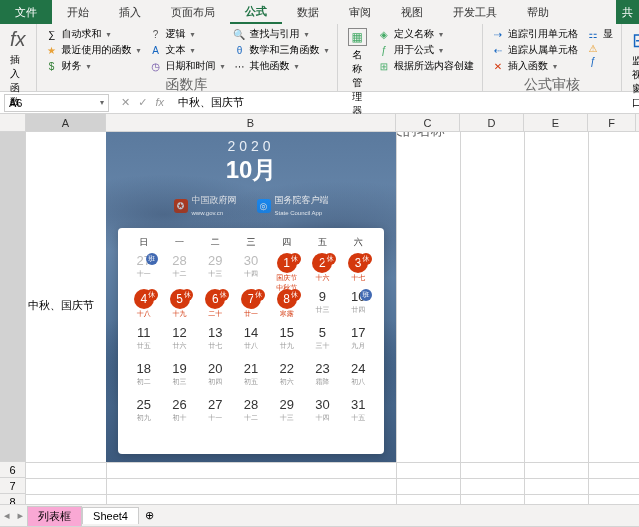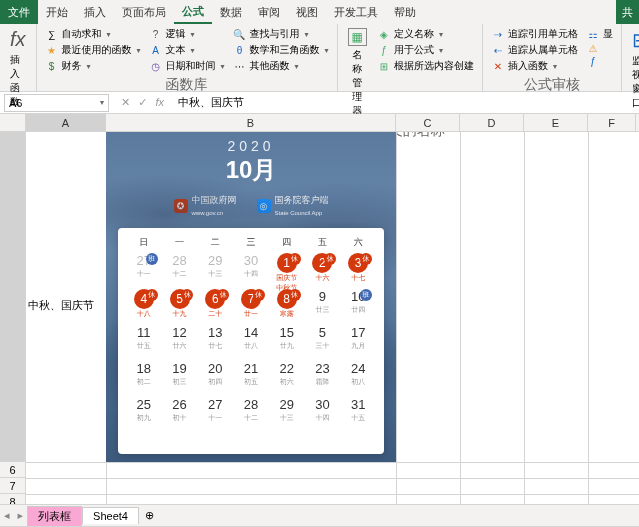--- a/index.html
+++ b/index.html
@@ -1,19 +1,19 @@
 <!DOCTYPE html>
 <html><head>
 <meta charset="utf-8">
 <style>
 * { margin: 0; padding: 0; box-sizing: border-box; font-family: "Microsoft YaHei", sans-serif; }
 body { width: 639px; height: 527px; overflow: hidden; background: #fff; font-size: 11px; }
 
 .menubar { display: flex; background: #f3f2f1; height: 24px; align-items: center; }
-.menu-item { padding: 0 8px; height: 24px; display: flex; align-items: center; cursor: pointer; color: #333; }
+.menu-item { padding: 0 15px; height: 24px; display: flex; align-items: center; cursor: pointer; color: #333; }
 .menu-item.file { background: #217346; color: #fff; }
 .menu-item.active { color: #217346; font-weight: bold; border-bottom: 2px solid #217346; }
 .menu-share { margin-left: auto; background: #217346; color: #fff; padding: 0 6px; }
 
 .ribbon { display: flex; background: #f3f2f1; height: 68px; border-bottom: 1px solid #d4d4d4; }
 .ribbon-group { border-right: 1px solid #d4d4d4; padding: 2px 4px; display: flex; flex-direction: column; }
 .ribbon-group-label { text-align: center; font-size: 14px; color: #666; margin-top: auto; padding-top: 2px; }
 .ribbon-big { display: flex; flex-direction: column; align-items: center; padding: 2px 6px; cursor: pointer; font-size: 10px; }
 .ribbon-big .icon { font-size: 20px; margin-bottom: 2px; }
 .ribbon-small { display: flex; align-items: center; padding: 1px 4px; cursor: pointer; font-size: 10px; gap: 3px; white-space: nowrap; }

